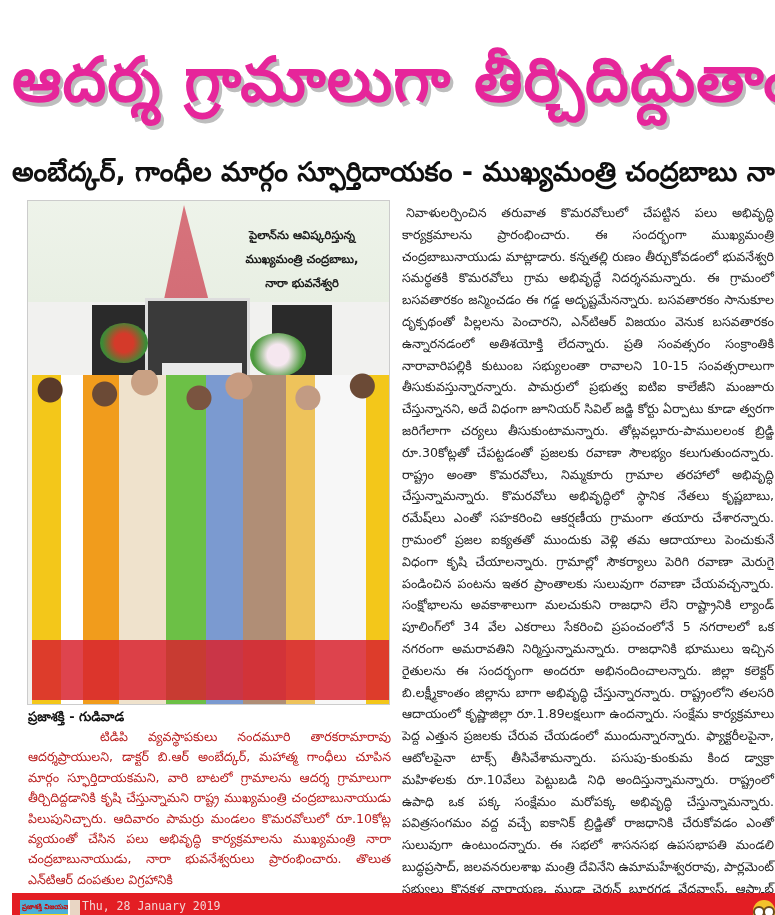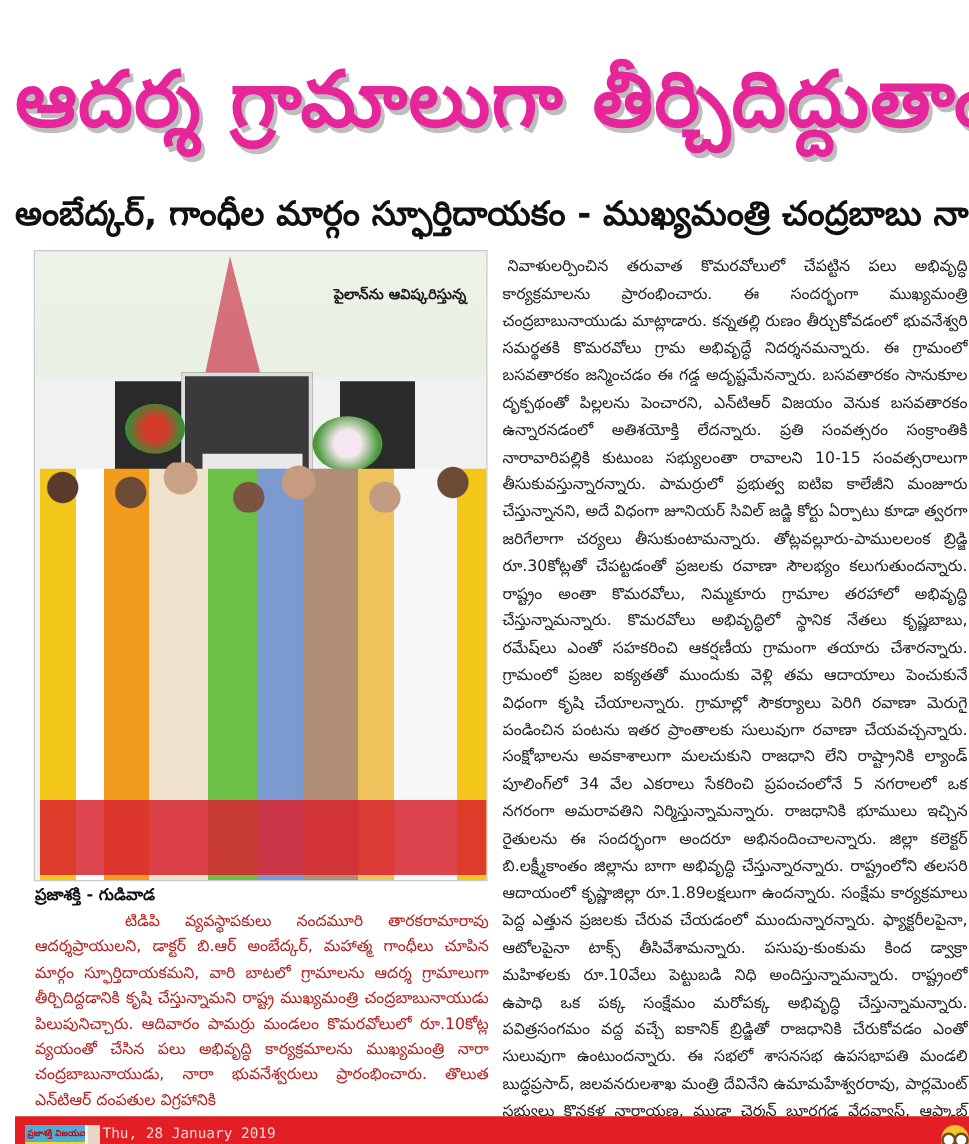--- a/index.html
+++ b/index.html
@@ -54,21 +54,21 @@
       radial-gradient(circle at 5% 50%, #5a3a2a 12px, transparent 13px),
       radial-gradient(circle at 20% 60%, #6b4a36 12px, transparent 13px),
       radial-gradient(circle at 31% 30%, #c9a184 13px, transparent 14px),
       radial-gradient(circle at 46% 70%, #7a5440 12px, transparent 13px),
       radial-gradient(circle at 57% 40%, #c79b80 13px, transparent 14px),
       radial-gradient(circle at 76% 70%, #c29b83 12px, transparent 13px),
       radial-gradient(circle at 91% 40%, #6b4a36 12px, transparent 13px);
   }
   .photo .caption {
     position: absolute; right: 8px; top: 16px; width: 150px;
-    text-align: right; font-size: 11.5px; line-height: 20px; font-weight: bold; color: #1a1a1a;
+    text-align: center; font-size: 11.5px; line-height: 20px; font-weight: bold; color: #1a1a1a;
   }
 
   .dateline {
     position: absolute; left: 16px; top: 697px; font-size: 13px; font-weight: bold; color: #111; text-align: center;
   }
   .col-left {
     position: absolute; left: 16px; top: 715px; width: 363px;
     font-size: 12.6px; line-height: 20.4px; text-align: justify; color: #b91c1c;
   }
   .col-left .indent { display: inline-block; width: 60px; }
@@ -118,20 +118,22 @@
   <div class="plaque">
       <div class="inner"></div>
     </div>
   <div class="flowers-l"></div>
   <div class="flowers-r"></div>
   <div class="crowd"></div>
   <div class="heads"></div>
   <div class="carpet"></div>
   <div class="caption">
     <div>పైలాన్‌ను ఆవిష్కరిస్తున్న</div>
+    <div>ముఖ్యమంత్రి చంద్రబాబు,</div>
+    <div>నారా భువనేశ్వరి</div>
   </div>
 </div>
 
 <div class="dateline">ప్రజాశక్తి - గుడివాడ</div>
 
 <div class="col-left">
   <span class="indent"></span><span>టిడిపి వ్యవస్థాపకులు నందమూరి తారకరామారావు ఆదర్శప్రాయులని, డాక్టర్ బి.ఆర్ అంబేద్కర్, మహాత్మ గాంధీలు చూపిన మార్గం స్ఫూర్తిదాయకమని, వారి బాటలో గ్రామాలను ఆదర్శ గ్రామాలుగా తీర్చిదిద్దడానికి కృషి చేస్తున్నామని రాష్ట్ర ముఖ్యమంత్రి చంద్రబాబునాయుడు పిలుపునిచ్చారు. ఆదివారం పామర్రు మండలం కొమరవోలులో రూ.10కోట్ల వ్యయంతో చేసిన పలు అభివృద్ధి కార్యక్రమాలను ముఖ్యమంత్రి నారా చంద్రబాబునాయుడు, నారా భువనేశ్వరులు ప్రారంభించారు. తొలుత ఎన్‌టిఆర్ దంపతుల విగ్రహానికి</span>
 </div>
 
 <div class="col-right">

